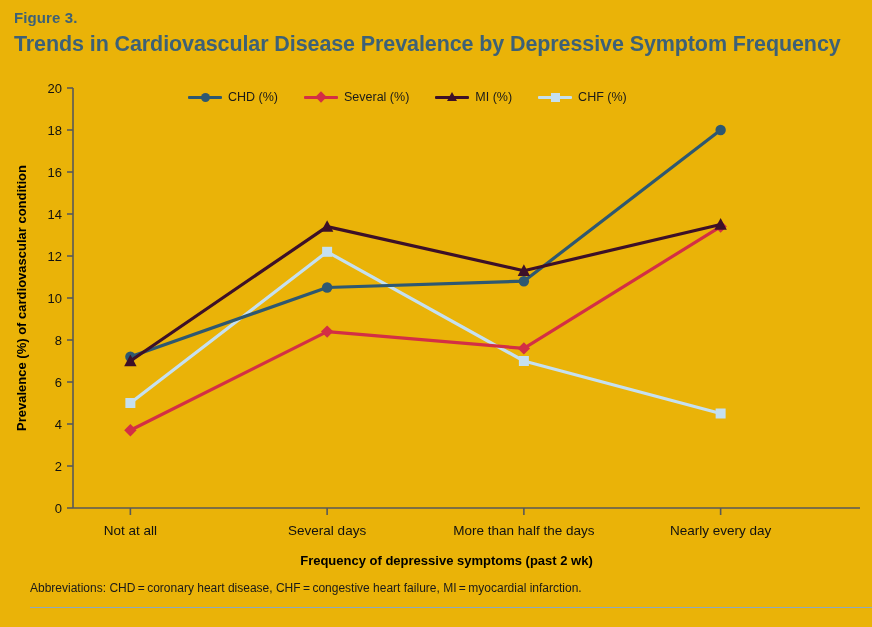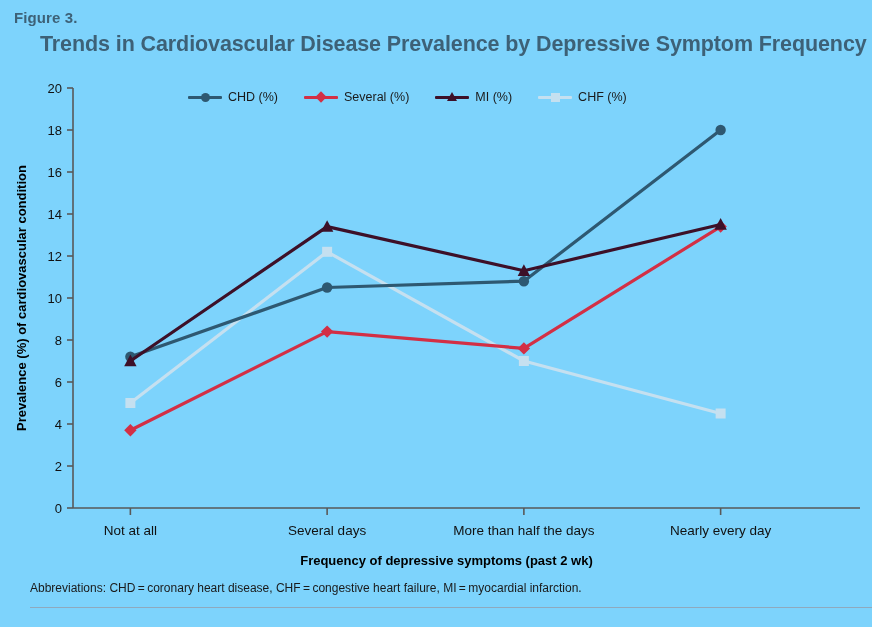--- a/index.html
+++ b/index.html
@@ -10,21 +10,21 @@
   body {
     width: 872px;
     height: 627px;
     font-family: "Liberation Sans", sans-serif;
     position: relative;
     overflow: hidden;
   }
   #figure-card {
     position: absolute;
     inset: 0;
-    background: #7dd3fc;
+    background: #eab308;
   }
   
   #figure-header {
     position: absolute;
     left: 14px;
     top: 8px;
     width: 846px;
   }
   #figure-number {
     color: #3d6177;
@@ -34,21 +34,20 @@
     line-height: 19px;
   }
   #figure-title {
     color: #3d6177;
     font-size: 21.5px;
     font-weight: 700;
     letter-spacing: -0.1px;
     line-height: 28px;
     margin-top: 3px;
     white-space: nowrap;
-    margin-left: 26px;
   }
   
   #plot-area {
     position: absolute;
     left: 0;
     top: 80px;
     width: 872px;
     height: 490px;
   }
   #chart-svg {

